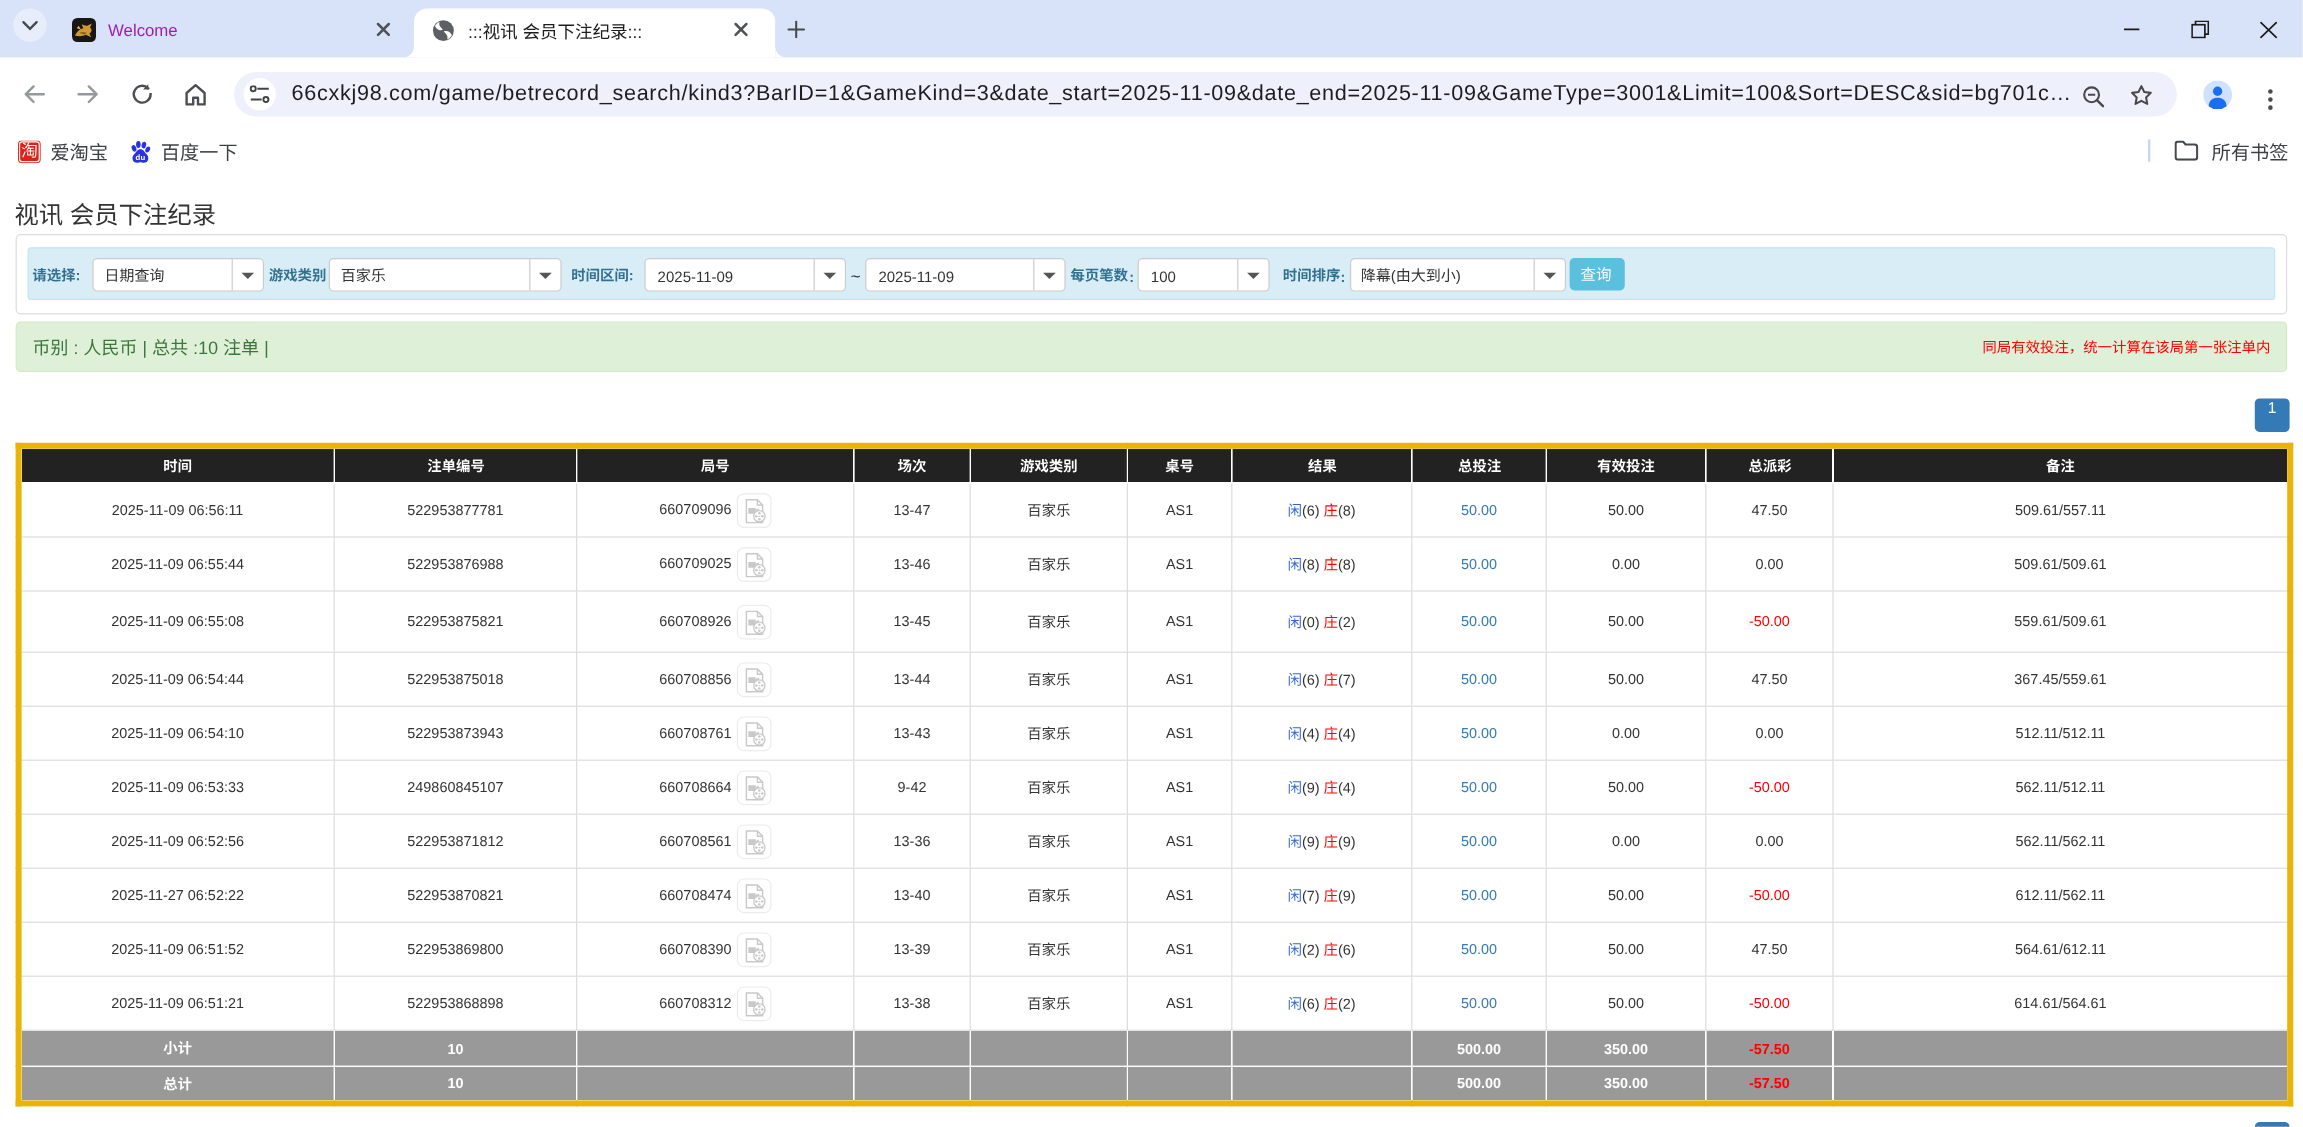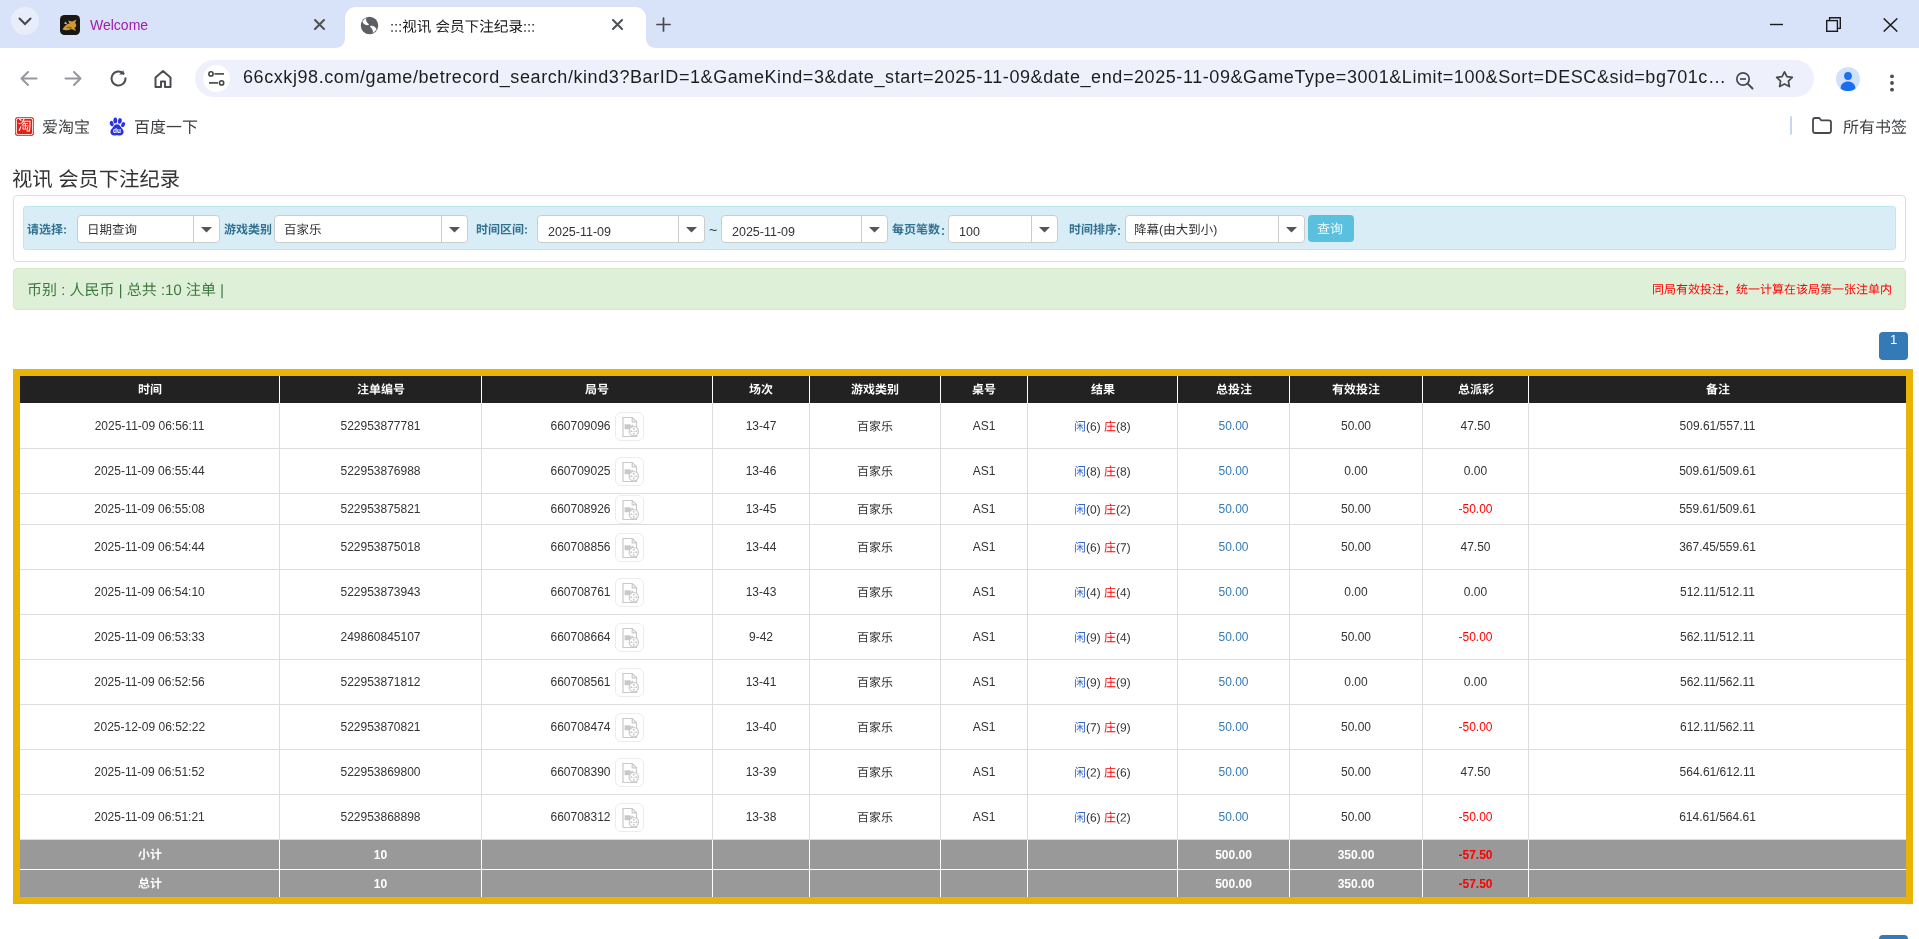--- a/index.html
+++ b/index.html
@@ -1,21 +1,21 @@
 <!DOCTYPE html>
 <html><head><meta charset="utf-8"><title>:::视讯 会员下注纪录:::</title><style>
 html,body{margin:0;padding:0}
 body{width:1919px;height:939px;overflow:hidden;position:relative;background:#fff;font-family:'Liberation Sans',sans-serif}
 svg{display:block}
 div svg{display:block}
 td{text-align:center;vertical-align:middle;padding:0;border:1px solid #ddd;overflow:hidden}
 td svg{display:inline-block;vertical-align:middle}
 td.h{background:#222;border:1px solid #fff;border-top-color:#222;}
 td.f{background:#999;border:1px solid #fff;color:#fff;font-weight:bold}
-table{border:7px solid #eab308}
+table{border:5px solid #eab308}
 </style></head><body>
 <svg width="0" height="0" style="position:absolute">
     <path id="g3alr" d="M187 875V1082H382V875ZM187 0V207H382V0Z"></path>
     <path id="g89c6nr" d="M450 791V259H523V725H832V259H907V791ZM154 804C190 765 229 710 247 673L308 713C290 748 250 800 211 838ZM637 649V454C637 297 607 106 354 -25C369 -37 393 -65 402 -81C552 -2 631 105 671 214V20C671 -47 698 -65 766 -65H857C944 -65 955 -24 965 133C946 138 921 148 902 163C898 19 893 -8 858 -8H777C749 -8 741 0 741 28V276H690C705 337 709 397 709 452V649ZM63 668V599H305C247 472 142 347 39 277C50 263 68 225 74 204C113 233 152 269 190 310V-79H261V352C296 307 339 250 359 219L407 279C388 301 318 381 280 422C328 490 369 566 397 644L357 671L343 668Z"></path>
     <path id="g8bafnr" d="M114 775C163 729 223 664 251 622L305 672C277 713 215 775 166 819ZM42 527V454H183V111C183 66 153 37 135 24C148 10 168 -22 174 -40C189 -19 216 4 387 139C380 153 366 182 360 202L256 123V527ZM358 785V714H503V429H352V359H503V-66H574V359H728V429H574V714H767C767 286 764 -42 873 -76C924 -95 957 -60 968 104C956 114 935 139 922 157C919 73 911 -1 903 1C836 17 839 358 843 785Z"></path>
     <path id="g4f1anr" d="M157 -58C195 -44 251 -40 781 5C804 -25 824 -54 838 -79L905 -38C861 37 766 145 676 225L613 191C652 155 692 113 728 71L273 36C344 102 415 182 477 264H918V337H89V264H375C310 175 234 96 207 72C176 43 153 24 131 19C140 -1 153 -41 157 -58ZM504 840C414 706 238 579 42 496C60 482 86 450 97 431C155 458 211 488 264 521V460H741V530H277C363 586 440 649 503 718C563 656 647 588 741 530C795 496 853 466 910 443C922 463 947 494 963 509C801 565 638 674 546 769L576 809Z"></path>
     <path id="g5458nr" d="M268 730H735V616H268ZM190 795V551H817V795ZM455 327V235C455 156 427 49 66 -22C83 -38 106 -67 115 -84C489 0 535 129 535 234V327ZM529 65C651 23 815 -42 898 -84L936 -20C850 21 685 82 566 120ZM155 461V92H232V391H776V99H856V461Z"></path>
     <path id="g4e0bnr" d="M55 766V691H441V-79H520V451C635 389 769 306 839 250L892 318C812 379 653 469 534 527L520 511V691H946V766Z"></path>
     <path id="g6ce8nr" d="M94 774C159 743 242 695 284 662L327 724C284 755 200 800 136 828ZM42 497C105 467 187 420 227 388L269 451C227 482 144 526 83 553ZM71 -18 134 -69C194 24 263 150 316 255L262 305C204 191 125 59 71 -18ZM548 819C582 767 617 697 631 653L704 682C689 726 651 793 616 844ZM334 649V578H597V352H372V281H597V23H302V-49H962V23H675V281H902V352H675V578H938V649Z"></path>
     <path id="g7eaanr" d="M41 53 54 -22C153 -2 289 25 419 51L413 119C277 94 134 67 41 53ZM60 424C77 432 103 437 243 454C193 391 147 341 126 322C91 286 66 262 42 257C51 237 64 200 68 184C90 196 127 204 409 248C407 264 405 294 406 313L182 282C269 368 356 475 431 585L365 628C344 592 320 556 295 522L146 509C212 593 278 700 331 806L257 838C207 718 124 591 98 558C74 525 55 502 35 498C44 478 56 441 60 424ZM460 775V701H824V447H476V59C476 -36 509 -60 616 -60C639 -60 800 -60 825 -60C929 -60 953 -14 963 147C942 152 910 165 892 179C886 37 877 11 821 11C785 11 649 11 622 11C563 11 553 20 553 59V375H824V324H899V775Z"></path>
@@ -584,21 +584,21 @@
             <use href="#g5e84nr" fill="red" transform="translate(30.00 9.60) scale(0.012000 -0.012000)"></use>
             <use href="#g28lr" fill="#333" transform="translate(42.00 9.60) scale(0.005859 -0.005859)"></use>
             <use href="#g38lr" fill="#333" transform="translate(46.00 9.60) scale(0.005859 -0.005859)"></use>
             <use href="#g29lr" fill="#333" transform="translate(52.67 9.60) scale(0.005859 -0.005859)"></use>
           </svg></td>
         <td style="color:#337ab7">50.00</td>
         <td>0.00</td>
         <td style="color:#333">0.00</td>
         <td>509.61/509.61</td>
       </tr>
-      <tr style="height:31px">
+      <tr style="height:51px">
         <td>2025-11-09 06:55:08</td>
         <td>522953875821</td>
         <td>660708926<span style="display:inline-block;vertical-align:middle;margin-left:4px;width:29px;height:29px;border:1px solid #ececec;border-radius:6px;background:#fff;box-sizing:border-box"><svg width="27" height="27" viewBox="0 0 27 27" style="display:block">
 <g stroke="#c9c9c9" fill="none" stroke-width="1.2">
 <path d="M7 4.5 H16.2 L20.5 8.8 V23.5 H7 Z"></path>
 <path d="M16.2 4.5 V8.8 H20.5"></path>
 </g>
 <g fill="#c9c9c9">
                 <path d="M8.6 11.3 H14.8 V16.2 H8.6 Z"></path>
                 <path d="M14.8 12.8 L17.3 11.5 V16 L14.8 14.7 Z"></path>
@@ -777,21 +777,21 @@
               </g>
 <circle cx="17.8" cy="18.2" r="4.7" fill="#fff" stroke="#c9c9c9" stroke-width="1.1"></circle>
 <g fill="#c9c9c9">
                 <circle cx="17.8" cy="15.7" r="1.05"></circle>
                 <circle cx="17.8" cy="20.7" r="1.05"></circle>
                 <circle cx="15.3" cy="18.2" r="1.05"></circle>
                 <circle cx="20.3" cy="18.2" r="1.05"></circle>
                 <rect x="17.1" y="17.9" width="1.5" height="0.9"></rect>
               </g>
 </svg></span></td>
-        <td>13-41</td>
+        <td>13-36</td>
         <td><svg width="36.0" height="12.0" viewBox="0 0 36.0 12.0" style="overflow:visible;">
             <use href="#g767enr" fill="#333" transform="translate(0.00 9.60) scale(0.012000 -0.012000)"></use>
             <use href="#g5bb6nr" fill="#333" transform="translate(12.00 9.60) scale(0.012000 -0.012000)"></use>
             <use href="#g4e50nr" fill="#333" transform="translate(24.00 9.60) scale(0.012000 -0.012000)"></use>
           </svg></td>
         <td>AS1</td>
         <td><svg width="56.7" height="12.0" viewBox="0 0 56.7 12.0" style="overflow:visible;">
             <use href="#g95f2nr" fill="#3366cc" transform="translate(0.00 9.60) scale(0.012000 -0.012000)"></use>
             <use href="#g28lr" fill="#333" transform="translate(12.00 9.60) scale(0.005859 -0.005859)"></use>
             <use href="#g39lr" fill="#333" transform="translate(16.00 9.60) scale(0.005859 -0.005859)"></use>
@@ -800,21 +800,21 @@
             <use href="#g28lr" fill="#333" transform="translate(42.00 9.60) scale(0.005859 -0.005859)"></use>
             <use href="#g39lr" fill="#333" transform="translate(46.00 9.60) scale(0.005859 -0.005859)"></use>
             <use href="#g29lr" fill="#333" transform="translate(52.67 9.60) scale(0.005859 -0.005859)"></use>
           </svg></td>
         <td style="color:#337ab7">50.00</td>
         <td>0.00</td>
         <td style="color:#333">0.00</td>
         <td>562.11/562.11</td>
       </tr>
       <tr style="height:45px">
-        <td>2025-12-09 06:52:22</td>
+        <td>2025-11-27 06:52:22</td>
         <td>522953870821</td>
         <td>660708474<span style="display:inline-block;vertical-align:middle;margin-left:4px;width:29px;height:29px;border:1px solid #ececec;border-radius:6px;background:#fff;box-sizing:border-box"><svg width="27" height="27" viewBox="0 0 27 27" style="display:block">
 <g stroke="#c9c9c9" fill="none" stroke-width="1.2">
 <path d="M7 4.5 H16.2 L20.5 8.8 V23.5 H7 Z"></path>
 <path d="M16.2 4.5 V8.8 H20.5"></path>
 </g>
 <g fill="#c9c9c9">
                 <path d="M8.6 11.3 H14.8 V16.2 H8.6 Z"></path>
                 <path d="M14.8 12.8 L17.3 11.5 V16 L14.8 14.7 Z"></path>
               </g>

